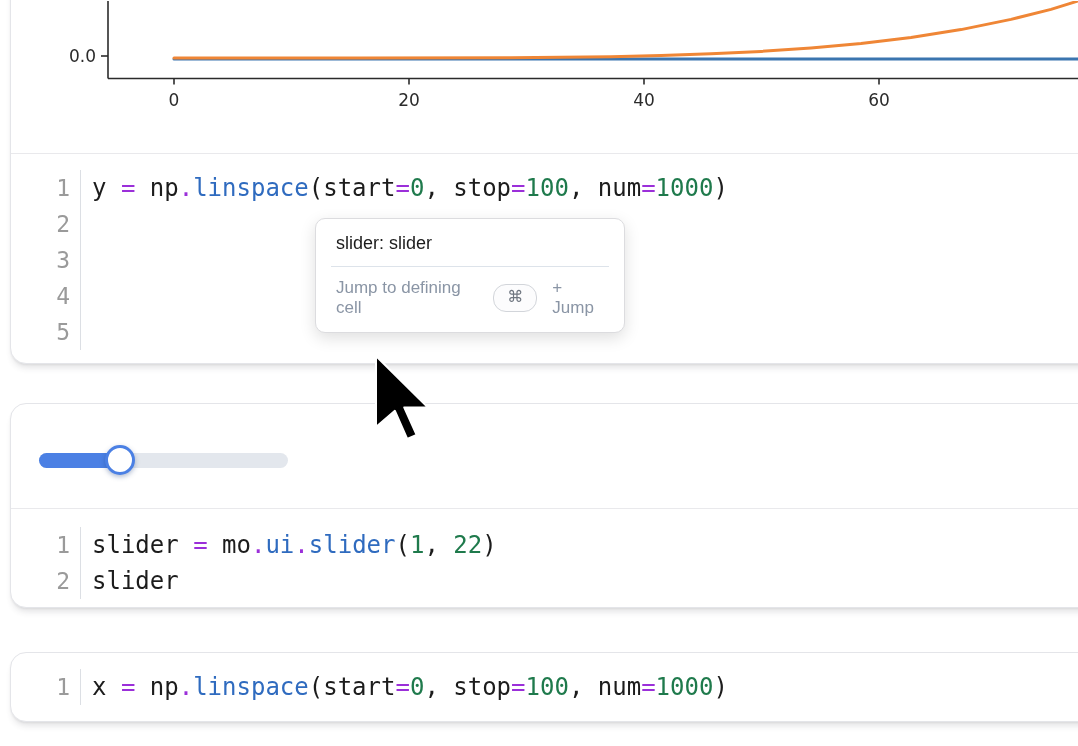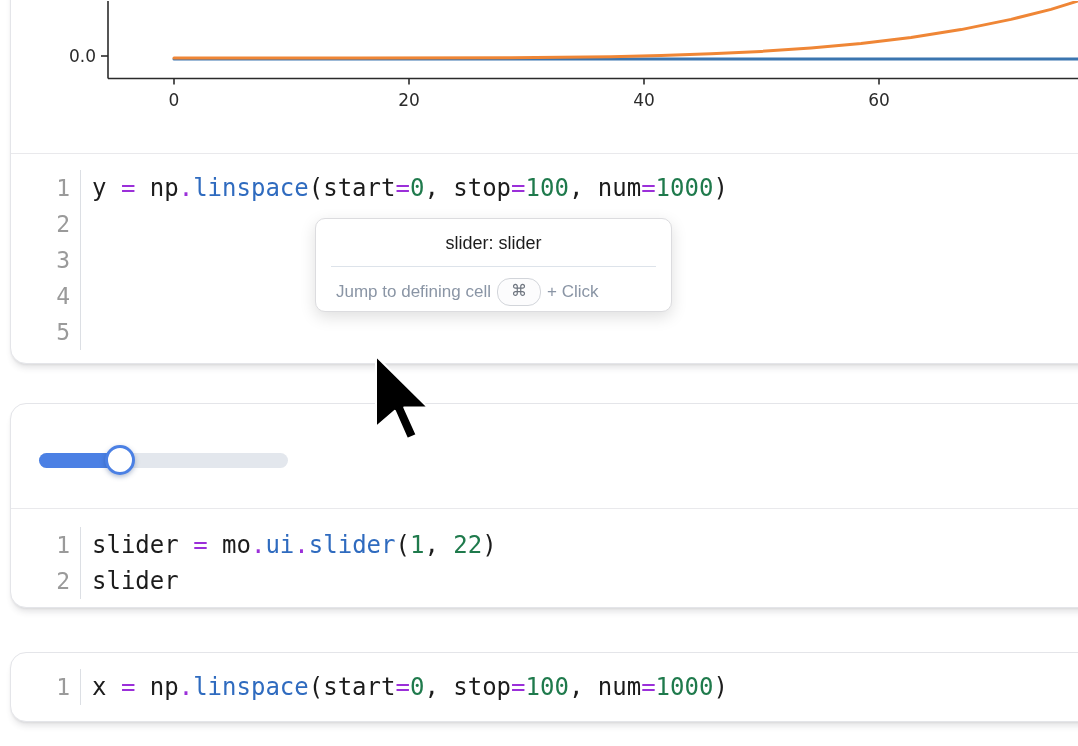--- a/index.html
+++ b/index.html
@@ -40,28 +40,27 @@
   .slider-widget{position:absolute;left:28px;top:41px;width:260px;height:30px;}
   .slider-track{position:absolute;left:0;top:8px;width:249px;height:15px;border-radius:8px;
     background:var(--slider-track);}
   .slider-fill{position:absolute;left:0;top:8px;width:81px;height:15px;border-radius:8px;
     background:var(--slider-blue);}
   .slider-handle{position:absolute;left:66px;top:0;width:24px;height:24px;border-radius:50%;
     background:#fff;border:3px solid var(--slider-blue);
     box-shadow:0 2px 5px rgba(30,60,120,.35);}
   
   .tooltip{
-    position:absolute;left:315px;top:218px;width:357px;z-index:20;background:#fff;
+    position:absolute;left:315px;top:218px;width:310px;z-index:20;background:#fff;
     border:1px solid #dcdcdf;border-radius:10px;box-sizing:border-box;
     box-shadow:0 5px 16px rgba(0,0,0,.13);
-    text-align:center;
   }
   .tooltip-title{padding:14px 20px 12px 20px;font-size:18px;color:#1c1c1c;}
   .tooltip-divider{border-top:1px solid #dde3ea;margin:0 15px;}
-  .tooltip-row{display:flex;align-items:center;gap:6px;padding:11px 20px 5px 20px;
+  .tooltip-row{display:flex;align-items:center;gap:15px;padding:11px 20px 14px 20px;
     font-size:17px;color:var(--tooltip-muted);}
   .kbd-badge{display:inline-block;padding:1px 13px 3px 13px;border:1.5px solid #d2d5da;
     border-radius:13px;background:#fcfcfd;color:#6f7680;font-size:16px;line-height:22px;}
   
   .cursor{position:absolute;left:374px;top:354px;z-index:30;}
 </style>
 </head>
 <body>
 
 <div>
@@ -135,21 +134,21 @@
         </div>
       </div>
   </div>
 
   <div class="tooltip">
     <div class="tooltip-title">slider: slider</div>
     <div class="tooltip-divider"></div>
     <div class="tooltip-row">
       <span>Jump to defining cell</span>
       <span class="kbd-badge">⌘</span>
-      <span>+ Click</span>
+      <span>+ Jump</span>
     </div>
   </div>
 
   <svg class="cursor" width="58" height="88" viewBox="0 0 58 88">
     <polygon points="2,2 2,73 20.9,56.8 33.2,85 42.6,80.9 30.2,53.4 53.8,53.4" fill="#000" stroke="#ffffff" stroke-width="2" stroke-linejoin="round"></polygon>
   </svg>
 
 </div>
 
 </body></html>

